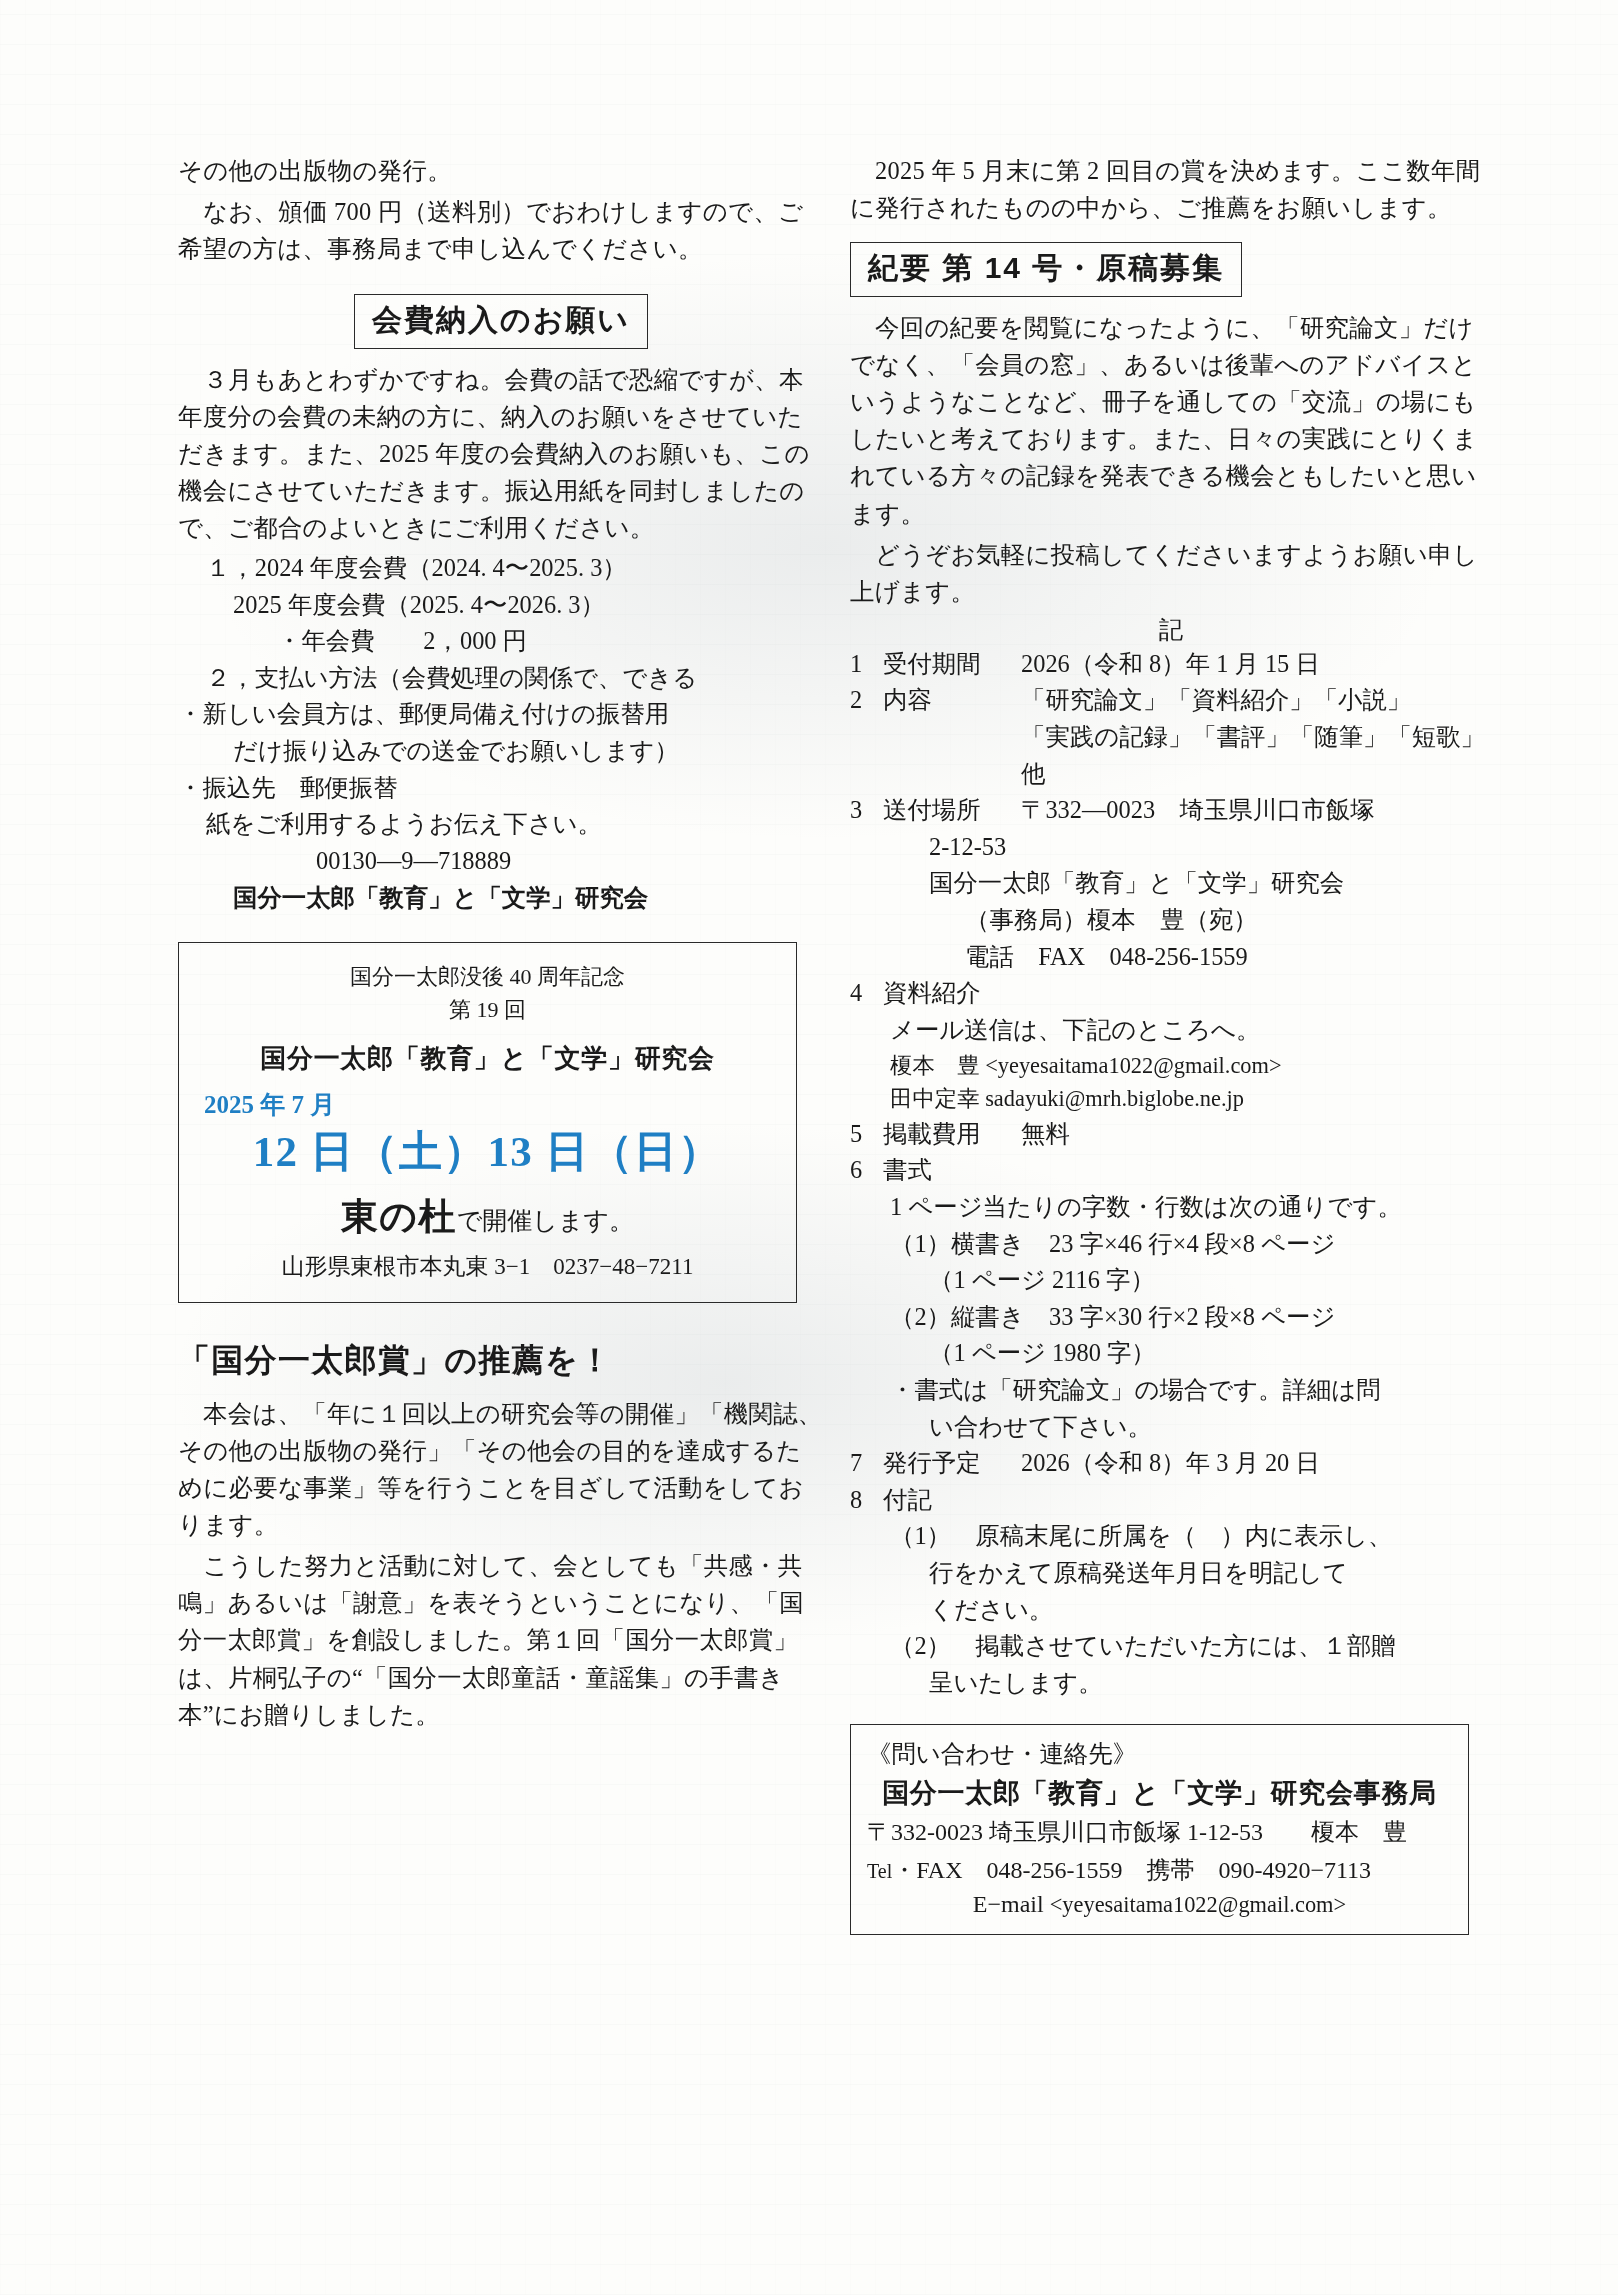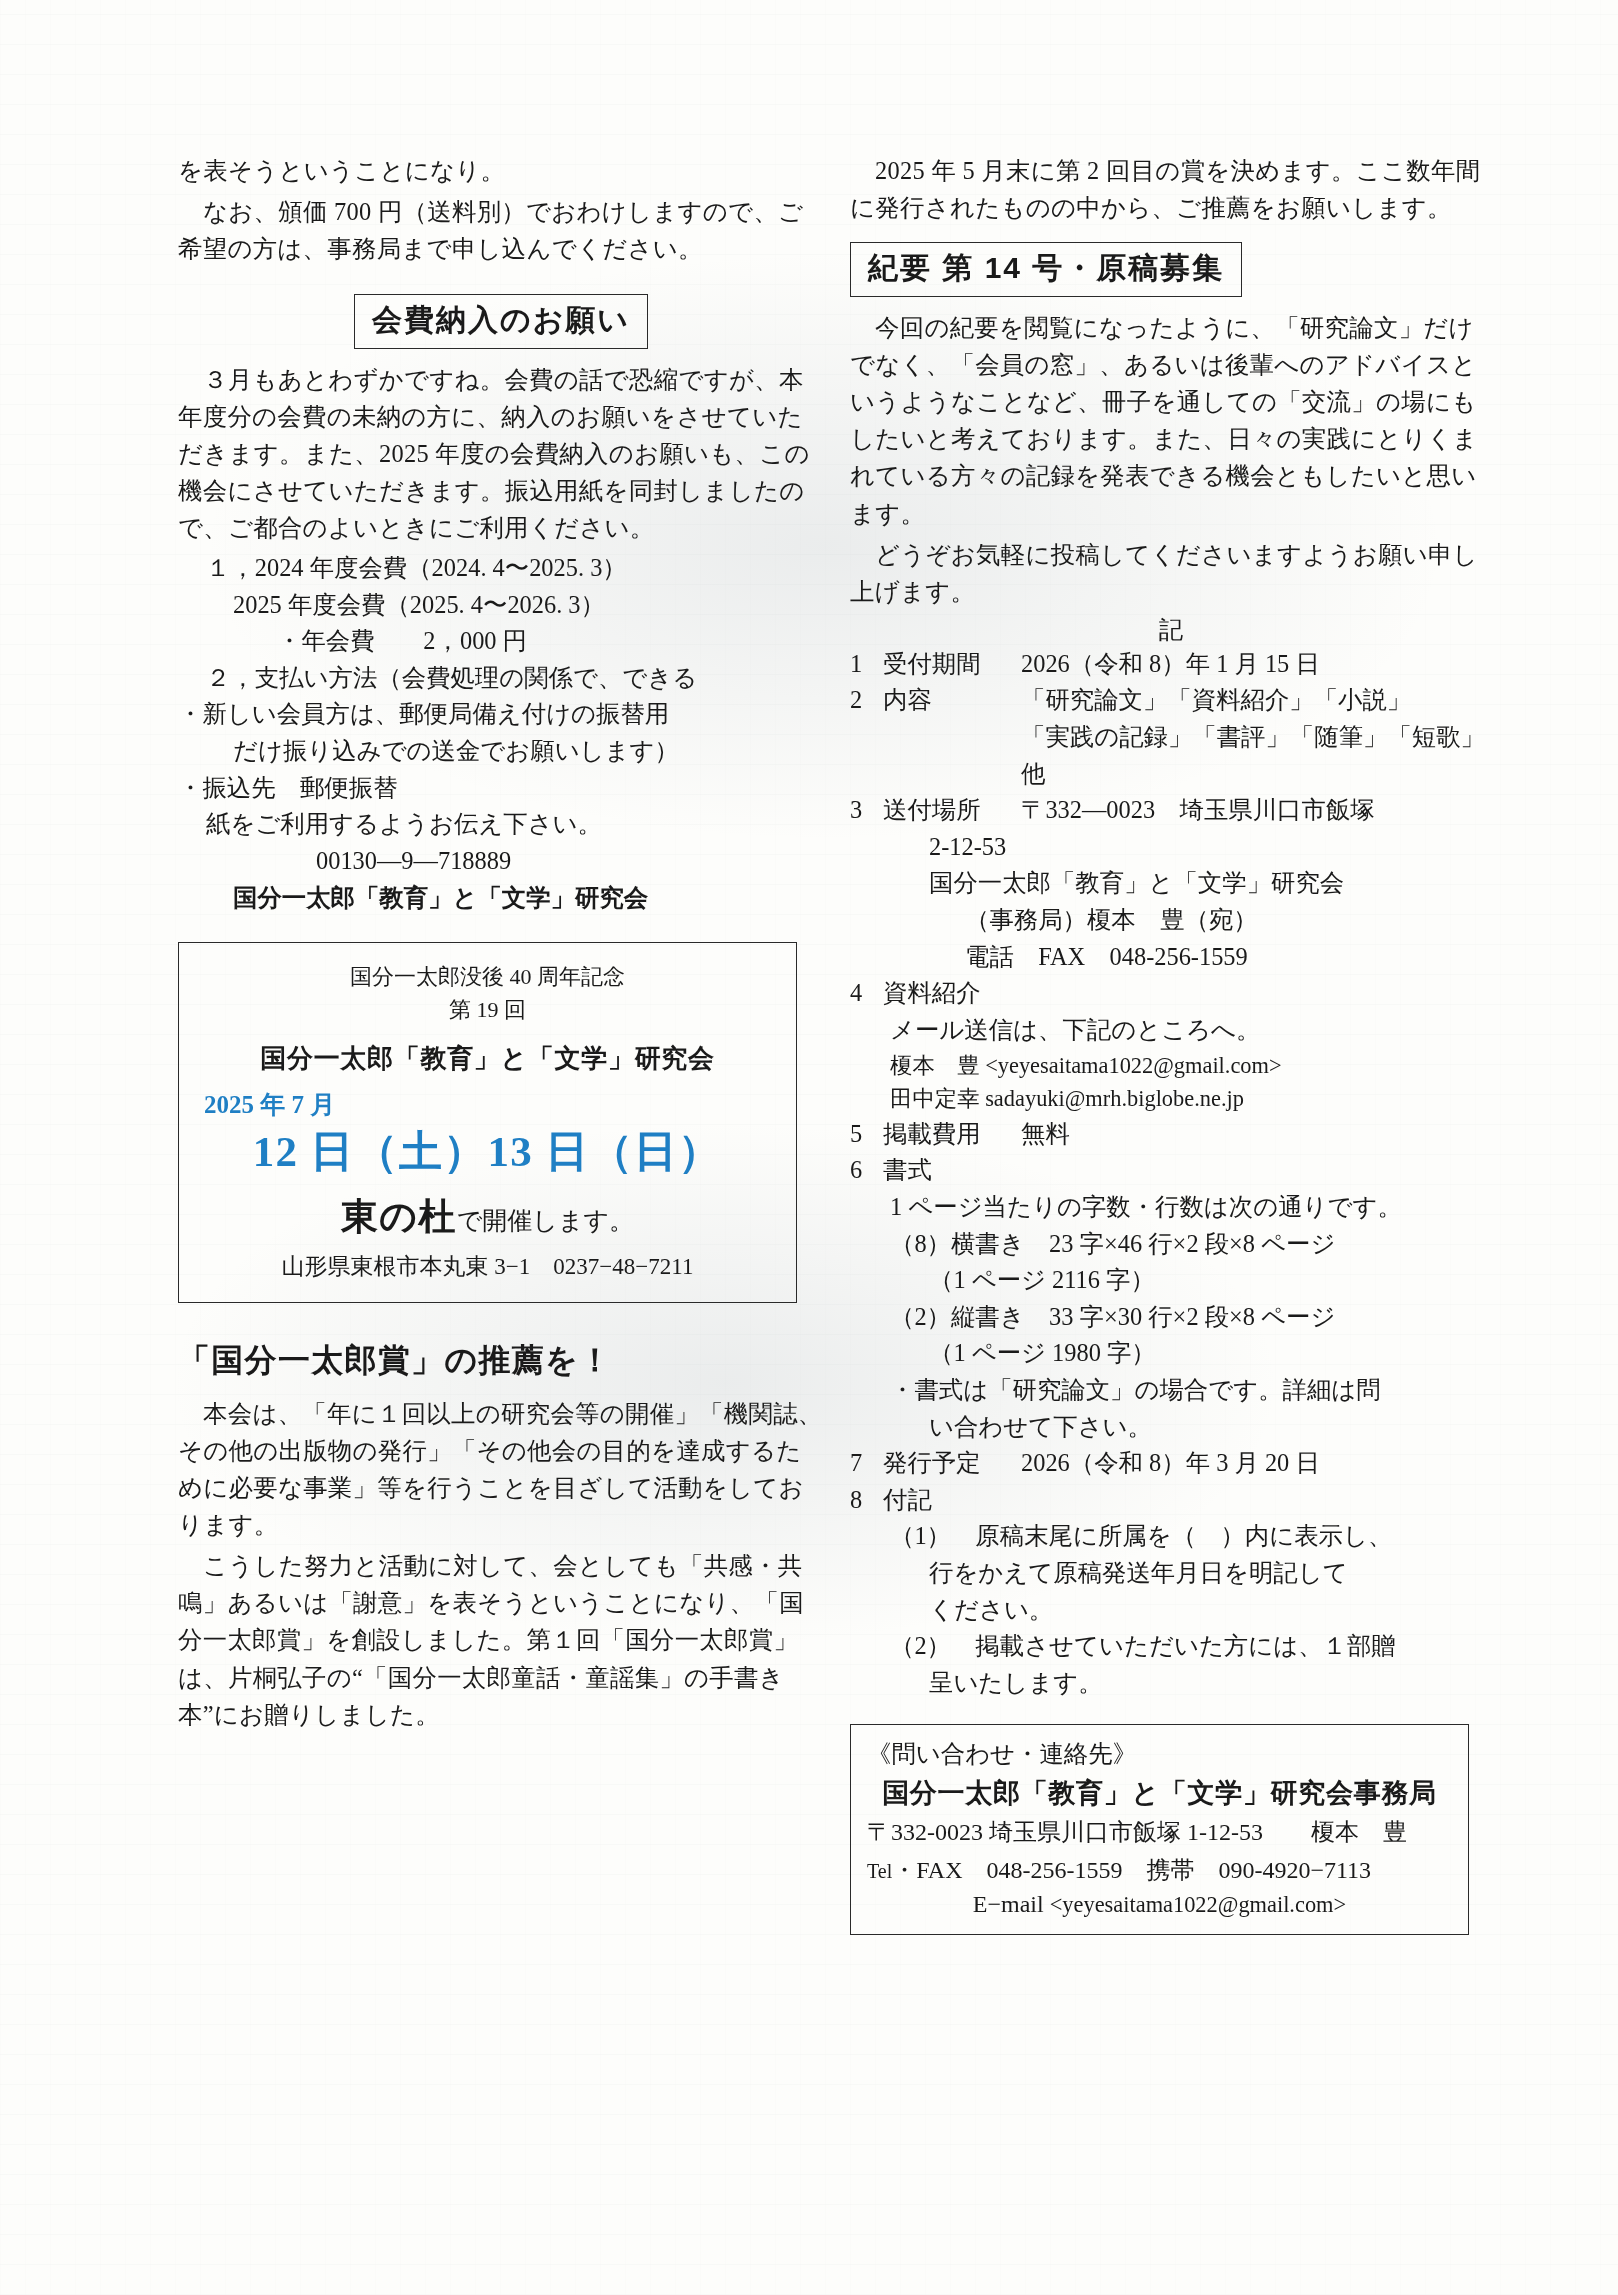--- a/index.html
+++ b/index.html
@@ -169,21 +169,21 @@
 <div class="page">
 
   <div class="ghost-layer"></div>
   <div class="ghost-blotch" style="left:198px; top:250px; width:1252px; height:593px;"></div>
   <div class="ghost-blotch" style="left:165px; top:1120px; width:1120px; height:527px;"></div>
 
   <div class="columns">
 
     <div class="col col-left">
 
-      <p class="para">を表そうということになり。</p>
+      <p class="para">その他の出版物の発行。</p>
       <p class="para indent">なお、頒価 700 円（送料別）でおわけしますので、ご希望の方は、事務局まで申し込んでください。</p>
 
       <div class="gap-m"></div>
 
       <div class="heading-center">
         <span class="boxed-heading">会費納入のお願い</span>
       </div>
 
       <div class="gap-s"></div>
 
@@ -280,21 +280,21 @@
         <span class="rlist-label">掲載費用</span>
         <span class="rlist-body">無料</span>
       </div>
 
       <div class="rlist-row">
         <span class="rlist-num">6</span>
         <span class="rlist-label">書式</span>
         <span class="rlist-body"></span>
       </div>
       <div class="sub-ind">1 ページ当たりの字数・行数は次の通りです。</div>
-      <div class="sub-ind">（8）横書き　23 字×46 行×2 段×8 ページ</div>
+      <div class="sub-ind">（1）横書き　23 字×46 行×4 段×8 ページ</div>
       <div class="sub-ind2">（1 ページ 2116 字）</div>
       <div class="sub-ind">（2）縦書き　33 字×30 行×2 段×8 ページ</div>
       <div class="sub-ind2">（1 ページ 1980 字）</div>
       <div class="sub-ind">・書式は「研究論文」の場合です。詳細は問</div>
       <div class="sub-ind2">い合わせて下さい。</div>
 
       <div class="rlist-row">
         <span class="rlist-num">7</span>
         <span class="rlist-label">発行予定</span>
         <span class="rlist-body">2026（令和 8）年 3 月 20 日</span>

